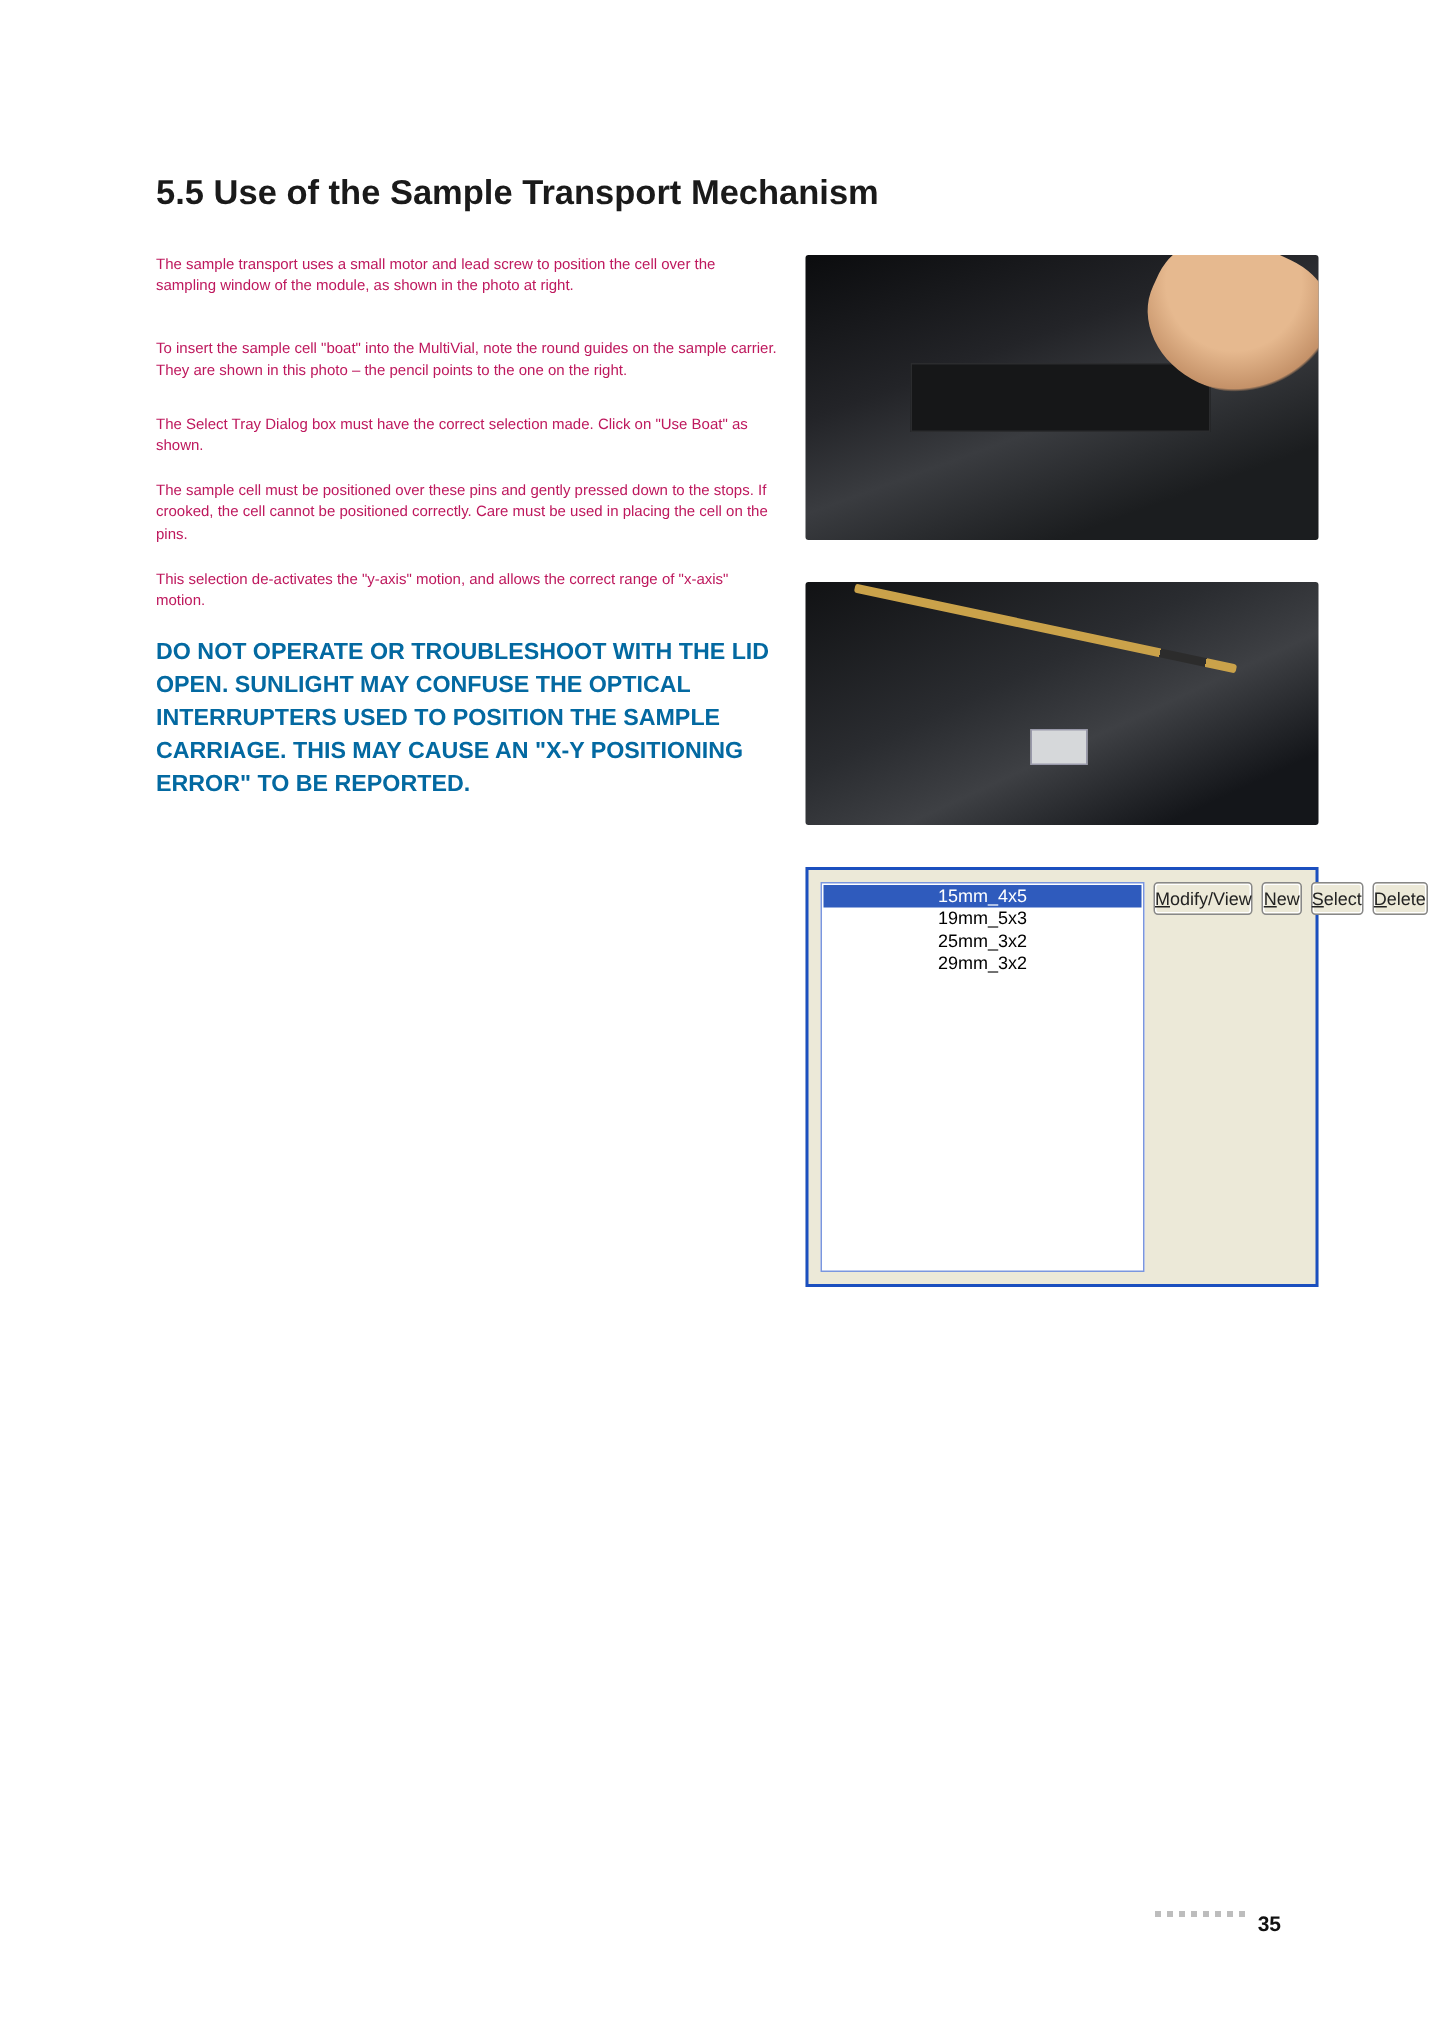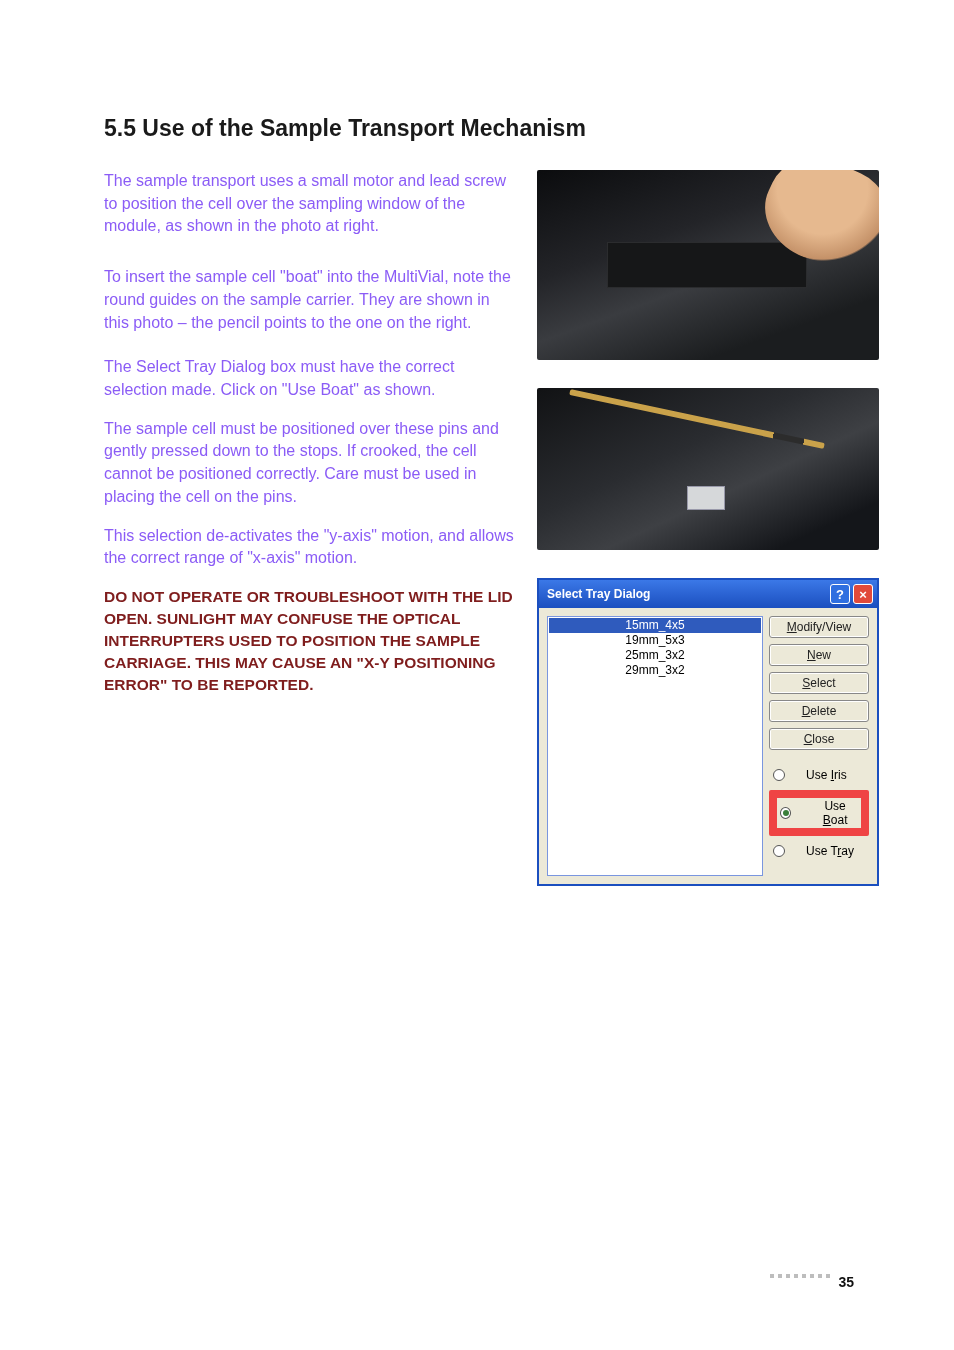--- a/index.html
+++ b/index.html
@@ -29,29 +29,29 @@
   .left {
     flex: 0 0 415px;
   }
   .right {
     flex: 0 0 345px;
     display: flex;
     flex-direction: column;
     gap: 28px;
   }
   p.body {
-    font-size: 16px;
+    font-size: 10px;
     line-height: 1.42;
-    color: #8b5cf6;
+    color: #be185d;
     margin-bottom: 16px;
   }
   p.warn {
     font-size: 15.5px;
     line-height: 1.42;
-    color: #7f1d1d;
+    color: #0369a1;
     font-weight: 700;
     margin-bottom: 16px;
   }
   
   .photo {
     width: 342px;
     border-radius: 2px;
     position: relative;
     overflow: hidden;
   }
@@ -116,21 +116,21 @@
     height: 260px;
     padding: 1px;
     font-size: 12px;
     color:#000;
   }
   .listbox div { padding: 0 4px; line-height:15px; }
   .listbox .sel { background:#2f5bbd; color:#fff; }
   .side {
     width: 100px;
     display:flex;
-    flex-direction:column;
+    flex-direction:row;
     gap:6px;
     align-items:stretch;
   }
   .wbtn {
     height:22px;
     background:#ece9d8;
     border:1px solid #888;
     border-radius:3px;
     font-size:12px;
     display:flex; align-items:center; justify-content:center;
@@ -182,26 +182,20 @@
       <div class="photo p1">
         <div class="slot"></div>
         <div class="hand"></div>
       </div>
       <div class="photo p2">
         <div class="pencil"></div>
         <div class="rect"></div>
       </div>
 
       <div class="dialog">
-        <div class="dlg-title">
-          <span>Select Tray Dialog</span>
-          <span class="spacer"></span>
-          <span class="tbtn help">?</span>
-          <span class="tbtn close">×</span>
-        </div>
         <div class="dlg-body">
           <div class="listbox">
             <div class="sel">15mm_4x5</div>
             <div>19mm_5x3</div>
             <div>25mm_3x2</div>
             <div>29mm_3x2</div>
           </div>
           <div class="side">
             <div class="wbtn">
                 <span><u>M</u>odify/View</span>

